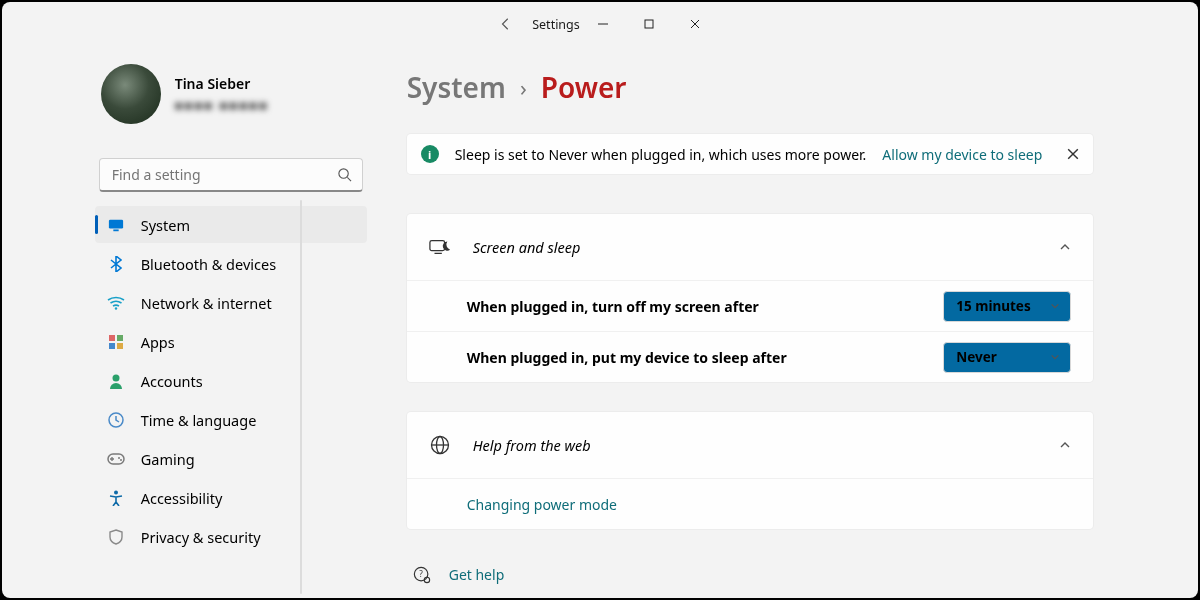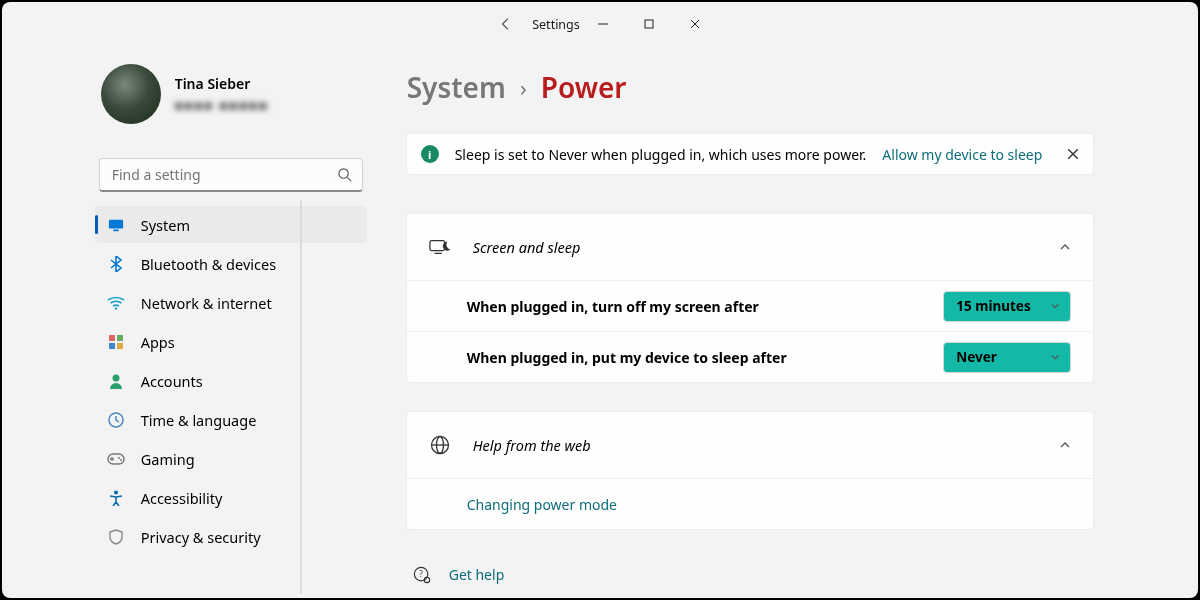--- a/index.html
+++ b/index.html
@@ -80,21 +80,21 @@
 }
 .card-header .hdr-icon{width:22px;height:22px;display:flex;align-items:center;justify-content:center;color:#333;}
 .hdr-label{flex:1;font-size:14.5px;font-style:italic;}
 .chevron{color:#555;}
 .row{
   height:51px;display:flex;align-items:center;padding:0 22px 0 60px;
   border-top:1px solid #f0f0f0;font-size:14px;font-weight:bold;
 }
 .row-label{flex:1;}
 .select{
-  width:128px;height:31px;border:1px solid #d8d8d8;border-radius:4px;background:#14b8a6;
+  width:128px;height:31px;border:1px solid #d8d8d8;border-radius:4px;background:#0369a1;
   display:flex;align-items:center;justify-content:space-between;padding:0 10px 0 12px;font-size:13.5px;cursor:pointer;
 }
 .help-row{height:51px;border-top:1px solid #f0f0f0;display:flex;align-items:center;padding:0 22px 0 60px;}
 .help-link{color:var(--link);font-size:14px;cursor:pointer;}
 .gethelp{display:flex;align-items:center;gap:18px;padding:6px 4px 14px 6px;color:var(--link);font-size:14px;}
 .gethelp .gh-icon{color:#333;}
 svg{display:block;}
 </style>
 </head>
 <body>

